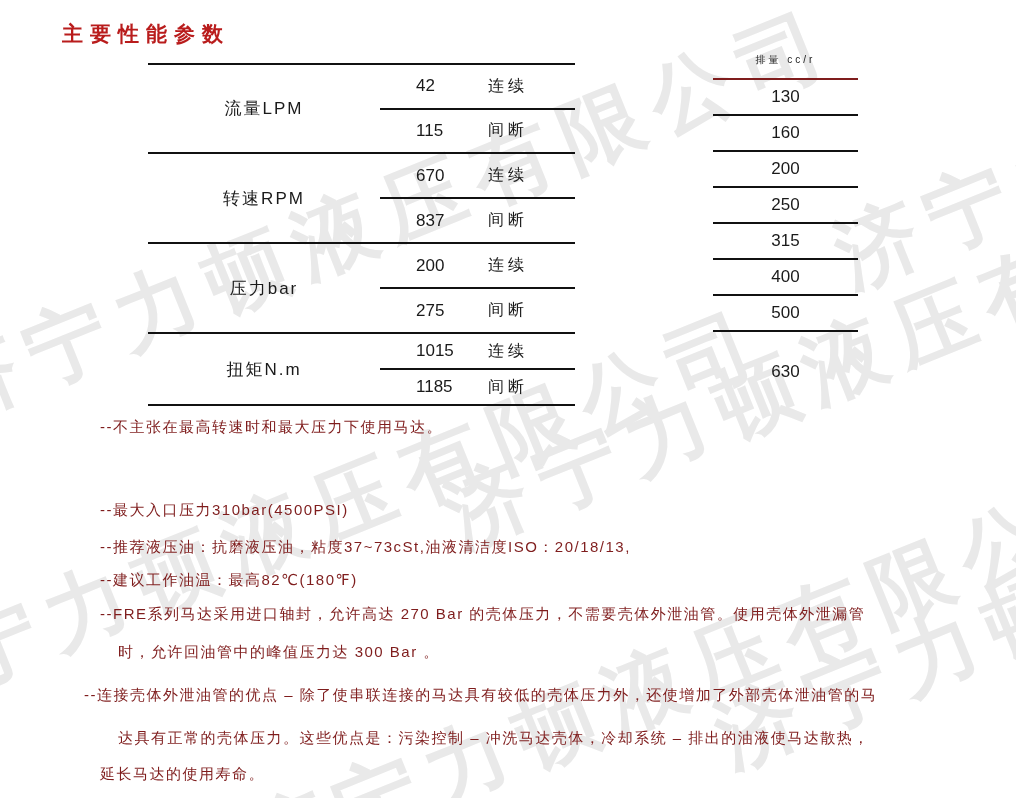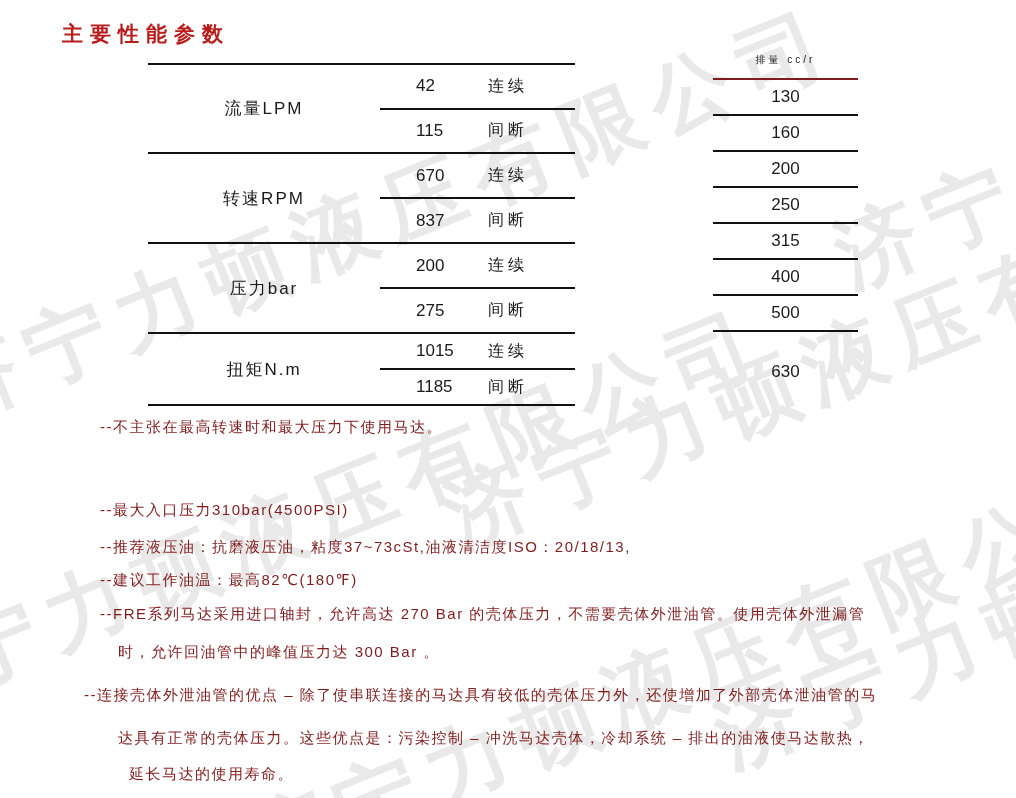--- a/index.html
+++ b/index.html
@@ -198,16 +198,16 @@
 
   <div class="notes">
     <div class="note" style="left:100px;top:418px">--不主张在最高转速时和最大压力下使用马达。</div>
     <div class="note" style="left:100px;top:501px">--最大入口压力310bar(4500PSI)</div>
     <div class="note" style="left:100px;top:538px">--推荐液压油：抗磨液压油，粘度37~73cSt,油液清洁度ISO：20/18/13,</div>
     <div class="note" style="left:100px;top:571px">--建议工作油温：最高82℃(180℉)</div>
     <div class="note" style="left:100px;top:605px">--FRE系列马达采用进口轴封，允许高达 270 Bar 的壳体压力，不需要壳体外泄油管。使用壳体外泄漏管</div>
     <div class="note" style="left:118px;top:643px">时，允许回油管中的峰值压力达 300 Bar 。</div>
     <div class="note" style="left:84px;top:686px">--连接壳体外泄油管的优点 – 除了使串联连接的马达具有较低的壳体压力外，还使增加了外部壳体泄油管的马</div>
     <div class="note" style="left:118px;top:729px">达具有正常的壳体压力。这些优点是：污染控制 – 冲洗马达壳体，冷却系统 – 排出的油液使马达散热，</div>
-    <div class="note" style="left:129px;top:765px">延长马达的使用寿命。</div>
+    <div class="note" style="left:100px;top:765px">延长马达的使用寿命。</div>
   </div>
 
 </div>
 
 </body></html>

